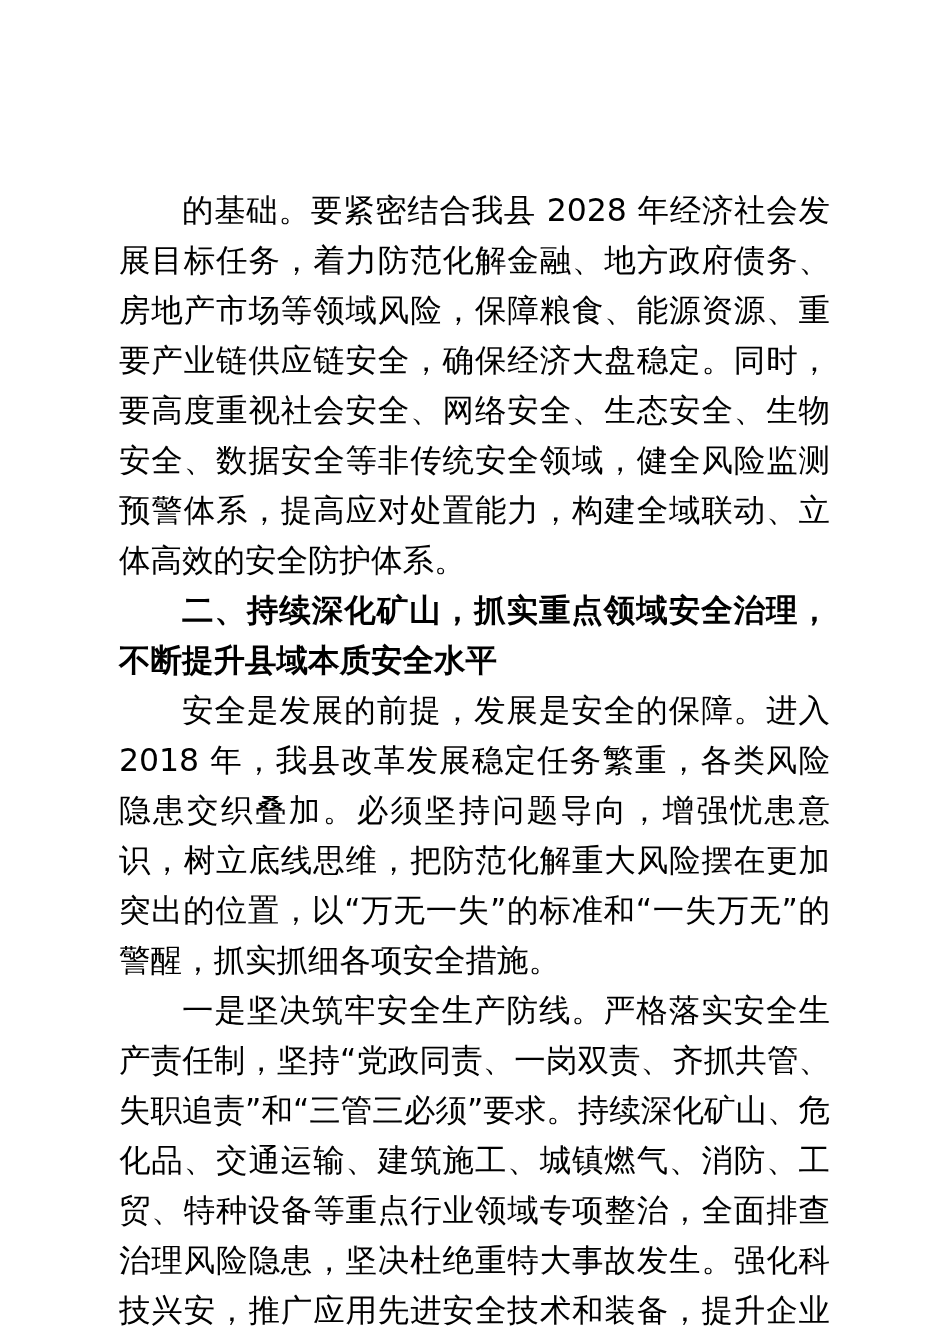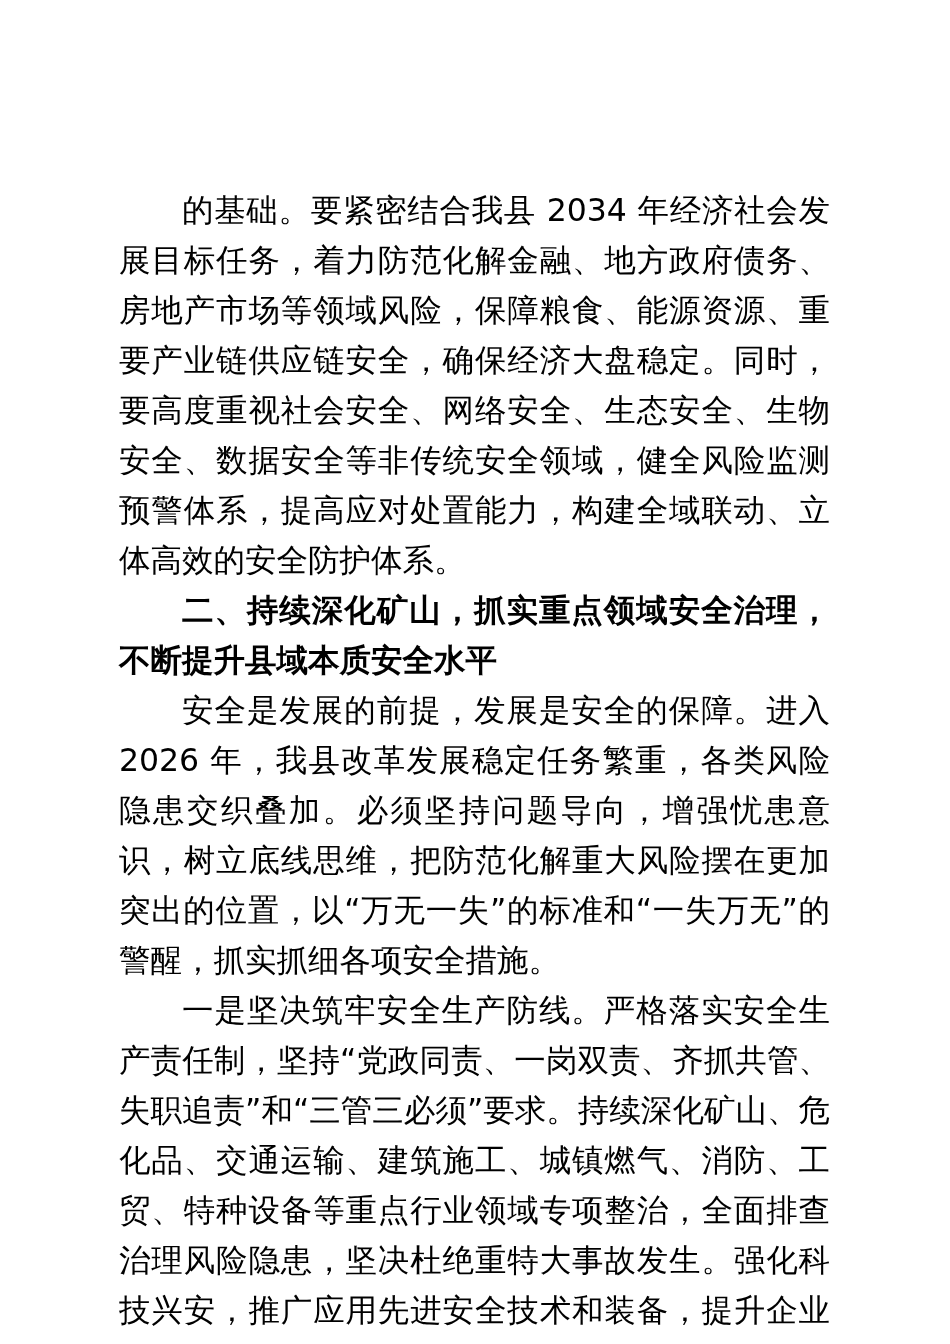--- a/index.html
+++ b/index.html
@@ -72,25 +72,25 @@
 </style>
 </head>
 <body>
 
 <div class="page">
 
   <div class="header-band"></div>
 
   <div class="text-column">
 
-    <p class="para">的基础。要紧密结合我县 2034 年经济社会发展目标任务，着力防范化解金融、地方政府债务、房地产市场等领域风险，保障粮食、能源资源、重要产业链供应链安全，确保经济大盘稳定。同时，要高度重视社会安全、网络安全、生态安全、生物安全、数据安全等非传统安全领域，健全风险监测预警体系，提高应对处置能力，构建全域联动、立体高效的安全防护体系。</p>
+    <p class="para">的基础。要紧密结合我县 2028 年经济社会发展目标任务，着力防范化解金融、地方政府债务、房地产市场等领域风险，保障粮食、能源资源、重要产业链供应链安全，确保经济大盘稳定。同时，要高度重视社会安全、网络安全、生态安全、生物安全、数据安全等非传统安全领域，健全风险监测预警体系，提高应对处置能力，构建全域联动、立体高效的安全防护体系。</p>
 
     <p class="heading">二、持续深化矿山，抓实重点领域安全治理，不断提升县域本质安全水平</p>
 
-    <p class="para">安全是发展的前提，发展是安全的保障。进入 2026 年，我县改革发展稳定任务繁重，各类风险隐患交织叠加。必须坚持问题导向，增强忧患意识，树立底线思维，把防范化解重大风险摆在更加突出的位置，以“万无一失”的标准和“一失万无”的警醒，抓实抓细各项安全措施。</p>
+    <p class="para">安全是发展的前提，发展是安全的保障。进入 2018 年，我县改革发展稳定任务繁重，各类风险隐患交织叠加。必须坚持问题导向，增强忧患意识，树立底线思维，把防范化解重大风险摆在更加突出的位置，以“万无一失”的标准和“一失万无”的警醒，抓实抓细各项安全措施。</p>
 
     <p class="para">一是坚决筑牢安全生产防线。严格落实安全生产责任制，坚持“党政同责、一岗双责、齐抓共管、失职追责”和“三管三必须”要求。持续深化矿山、危化品、交通运输、建筑施工、城镇燃气、消防、工贸、特种设备等重点行业领域专项整治，全面排查治理风险隐患，坚决杜绝重特大事故发生。强化科技兴安，推广应用先进安全技术和装备，提升企业本质安全</p>
 
   </div>
 
   <div class="footer-band"></div>
 
 </div>
 
 </body></html>

